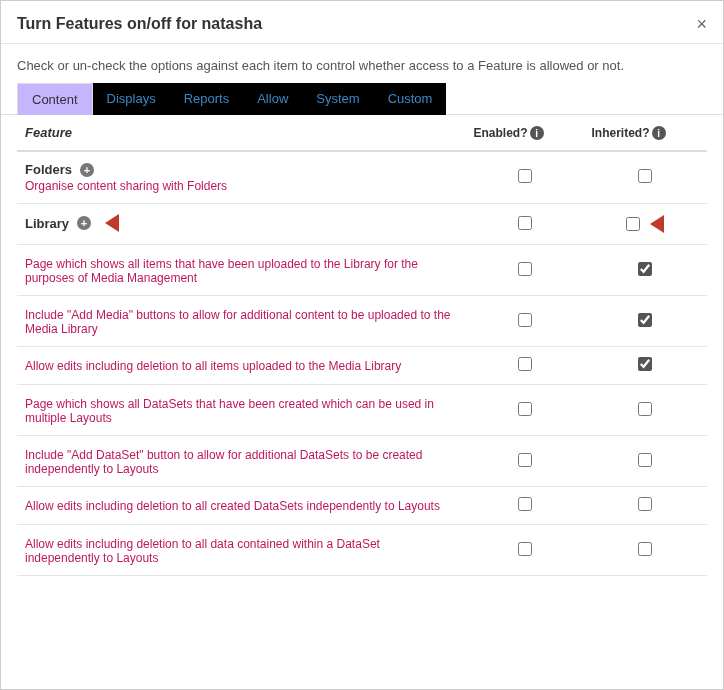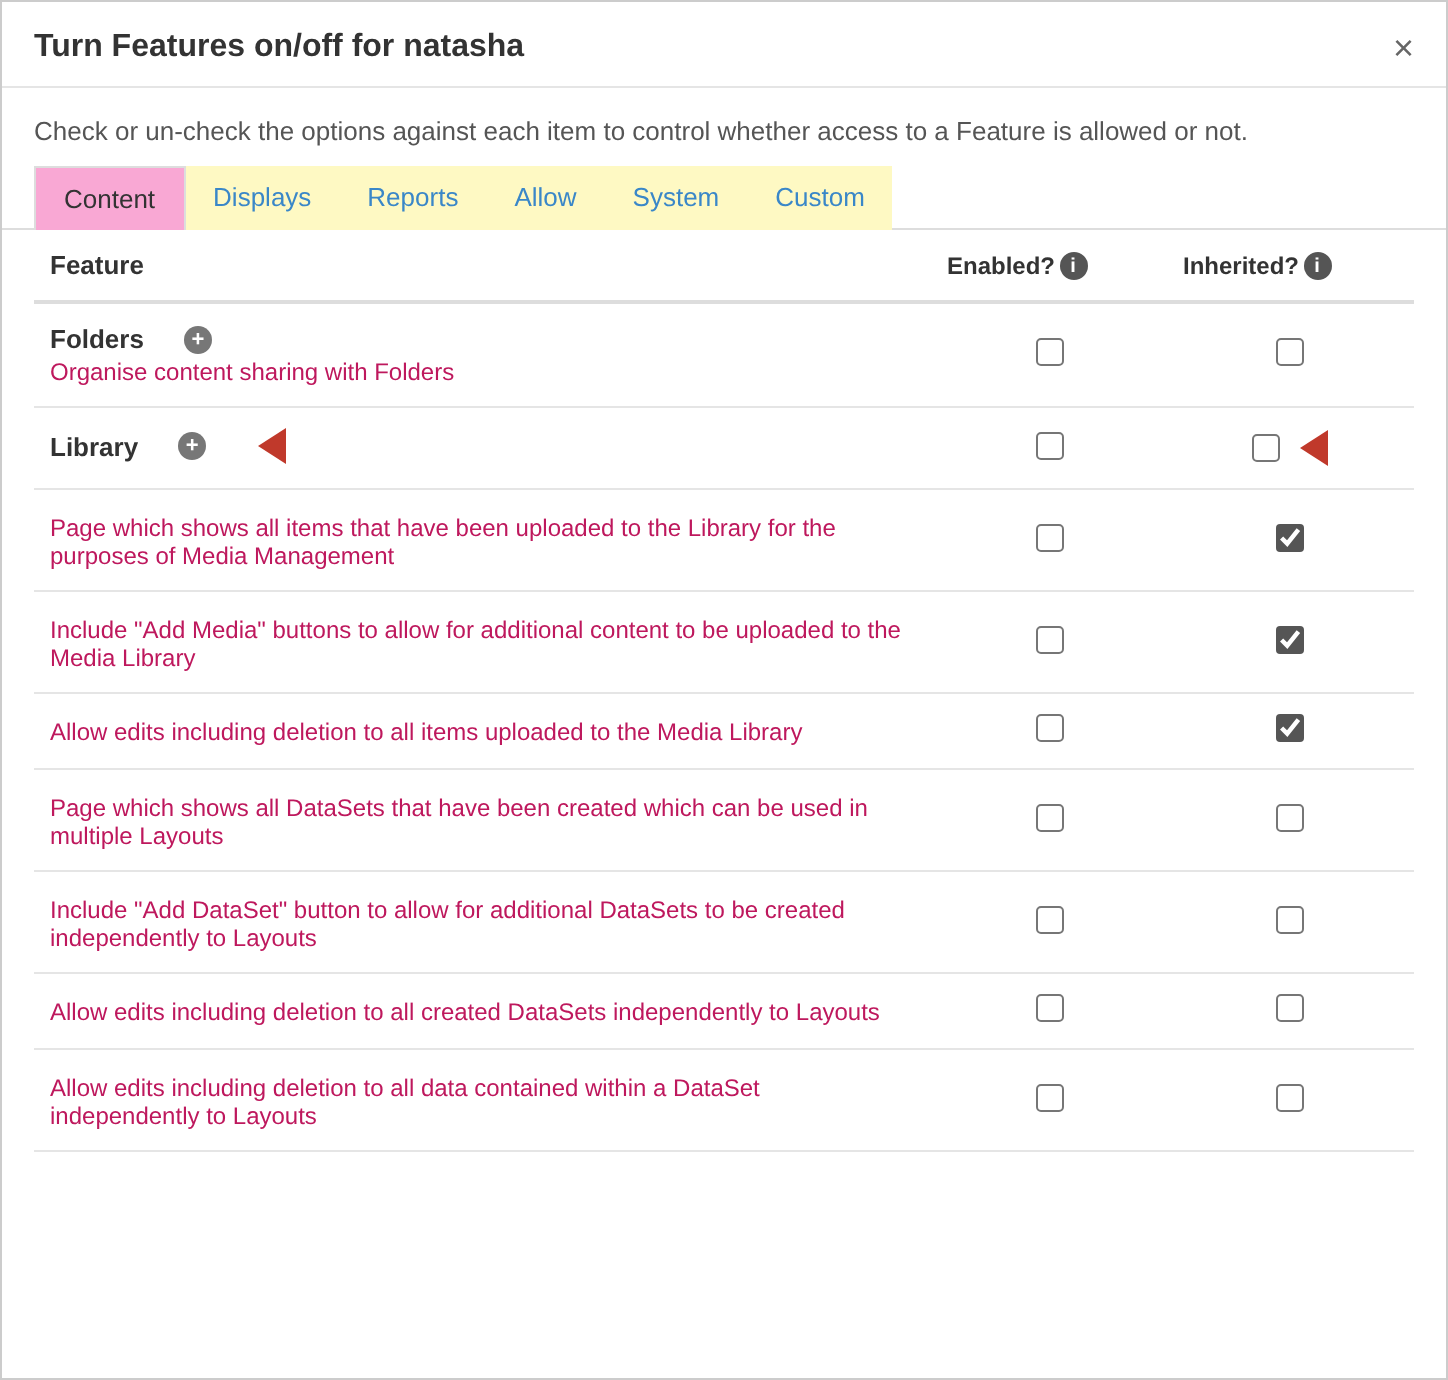--- a/index.html
+++ b/index.html
@@ -49,27 +49,27 @@
       gap: 0;
     }
     .tab {
       padding: 8px 14px;
       cursor: pointer;
       font-size: 13px;
       color: #555;
       border: 1px solid transparent;
       border-bottom: none;
       margin-bottom: -1px;
-      background: #fef9c3;
+      background: #000000;
     }
     .tab.active {
       color: #333;
       border-color: #ddd;
       border-bottom-color: #fff;
-      background: #f9a8d4;
+      background: #c4b5fd;
     }
     .tab.link-style {
       color: #3a87c8;
       border: none;
     }
     .table-container {
       padding: 0 16px 16px 16px;
     }
     table {
       width: 100%;
@@ -82,20 +82,21 @@
     thead th {
       padding: 10px 8px;
       text-align: left;
       font-size: 13px;
       font-weight: bold;
       color: #333;
       vertical-align: bottom;
     }
     th.feature-col {
       width: 65%;
+      font-style: italic;
     }
     th.enabled-col, th.inherited-col {
       width: 80px;
       text-align: center;
       font-size: 12px;
     }
     .col-header-label {
       display: flex;
       flex-direction: row;
       align-items: center;
@@ -128,21 +129,21 @@
     }
     td.check-cell {
       text-align: center;
       vertical-align: middle;
     }
     .feature-name {
       font-weight: bold;
       margin-bottom: 2px;
       display: flex;
       align-items: center;
-      gap: 20px;
+      gap: 8px;
     }
     .feature-desc {
       color: #be185d;
       font-size: 12px;
       margin-top: 2px;
     }
     .section-row td {
       background: #fff;
     }
     input[type="checkbox"] {

